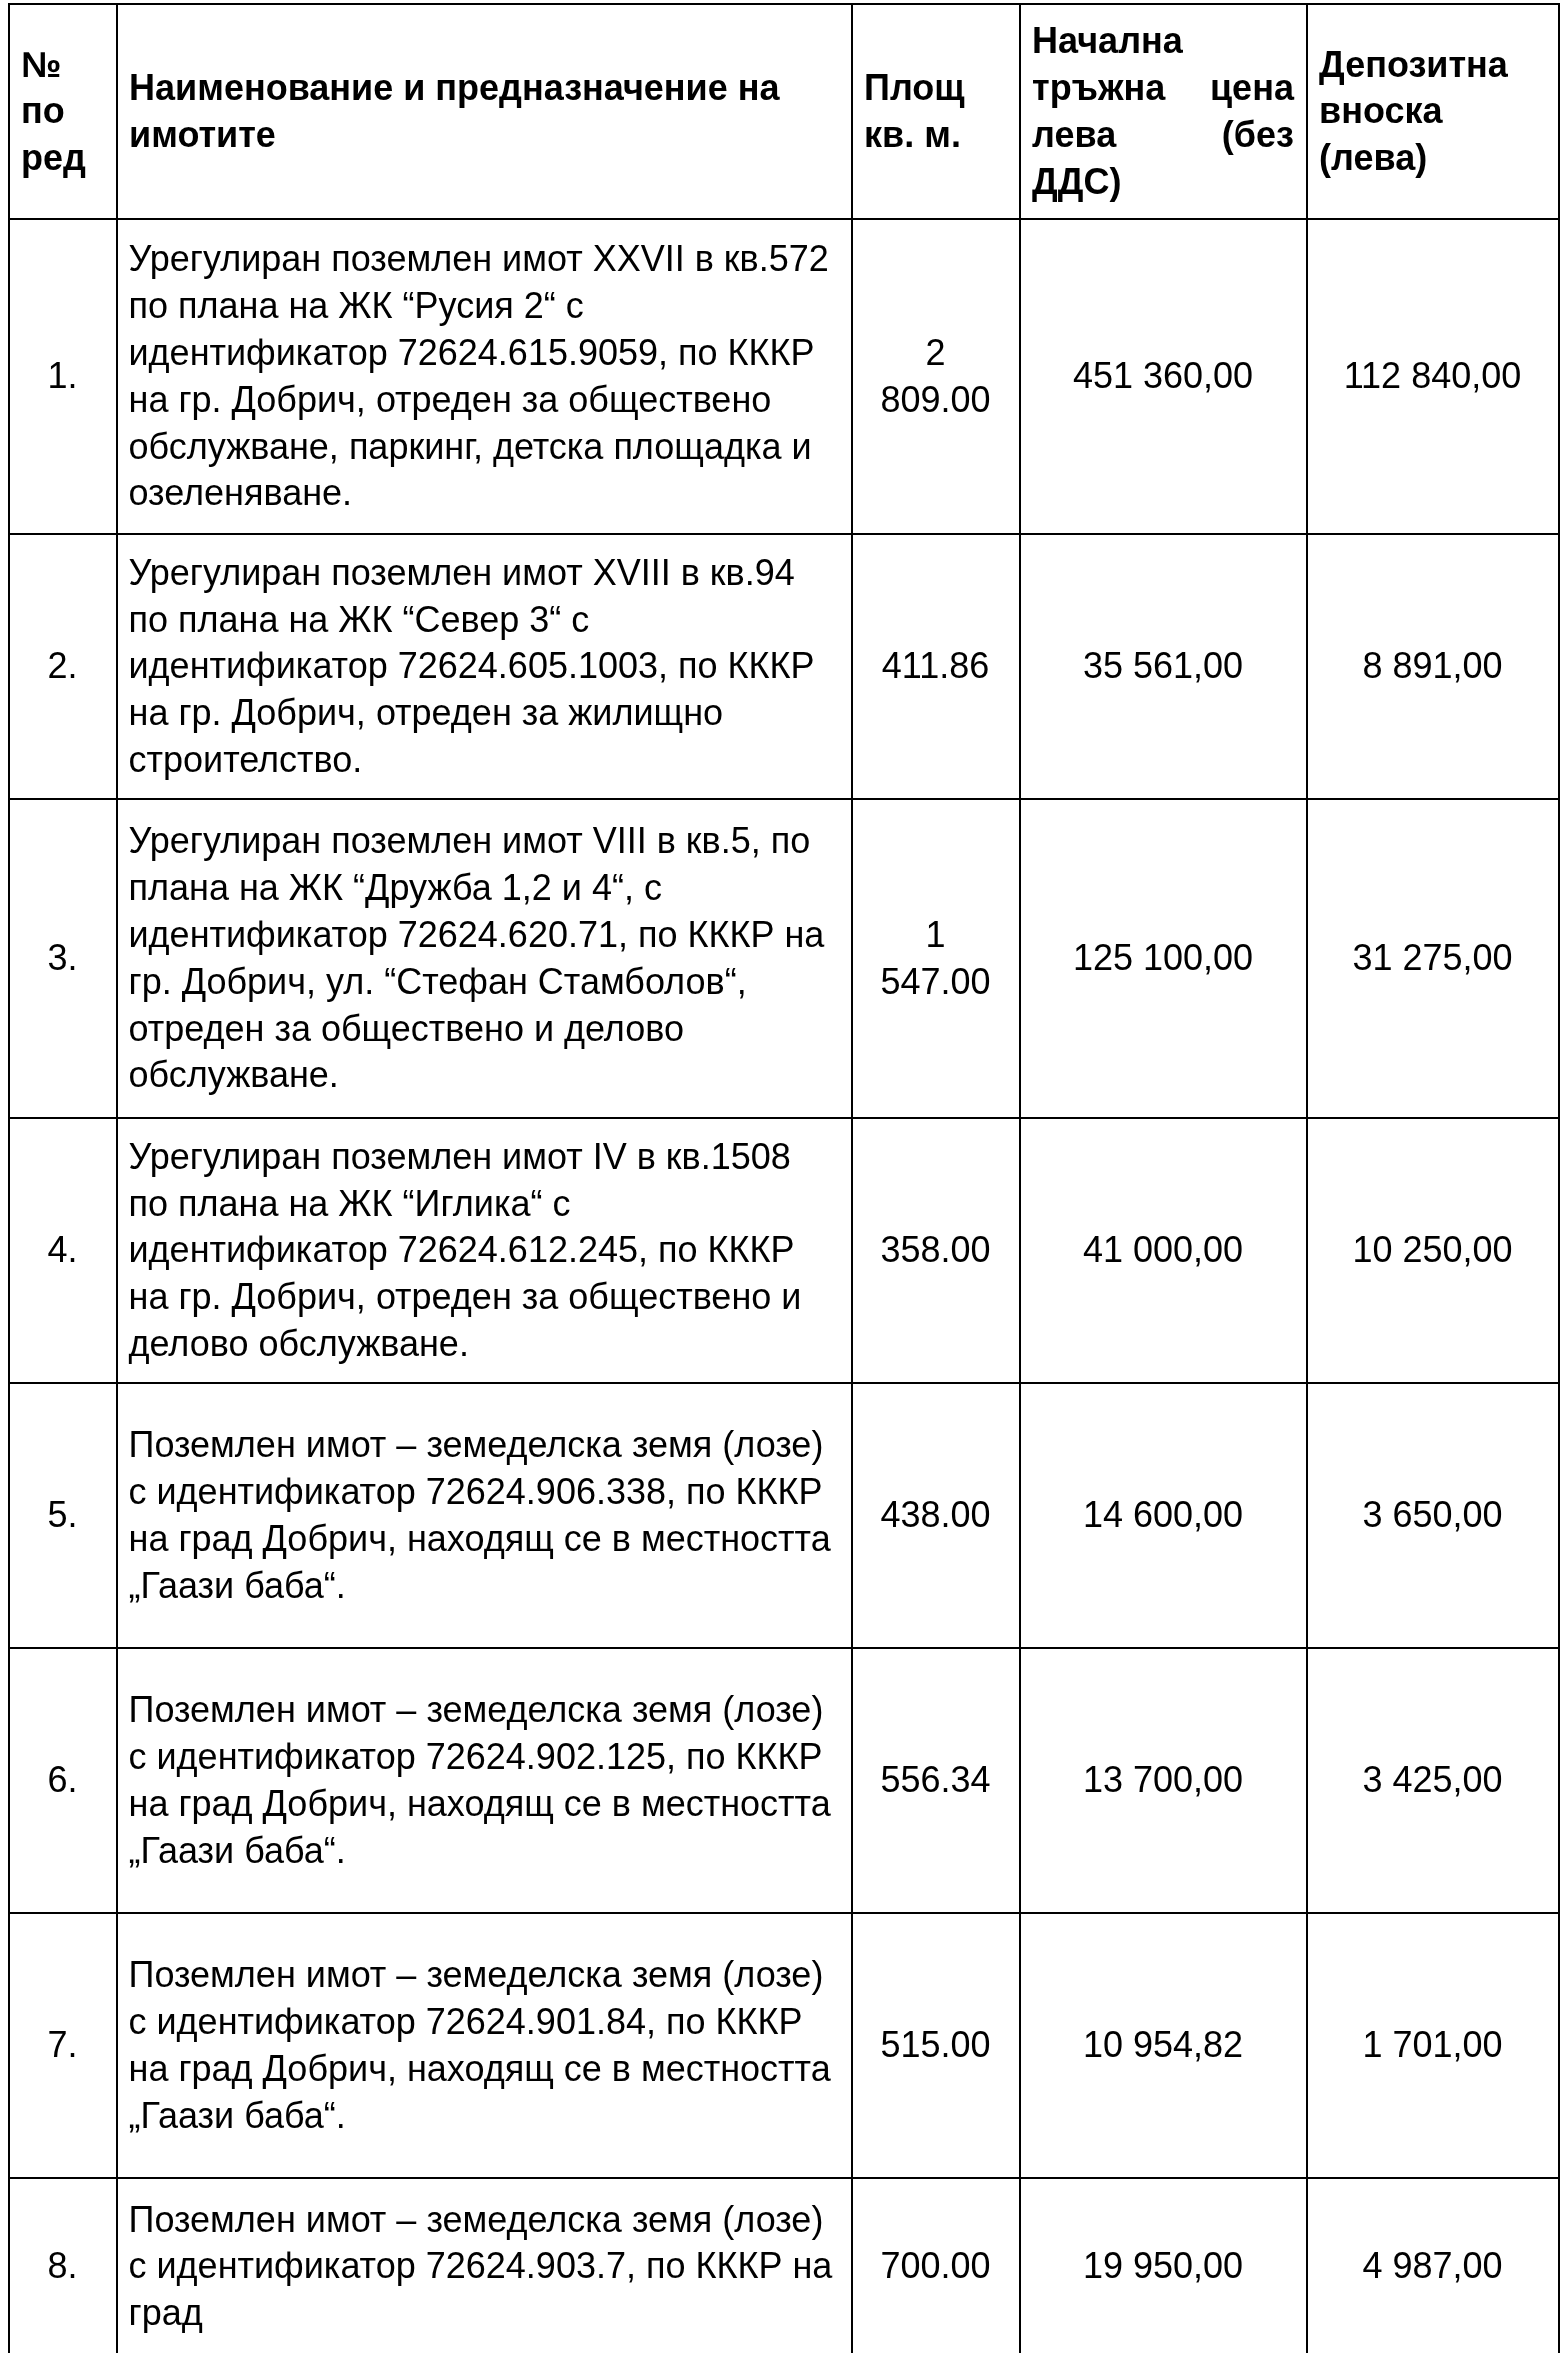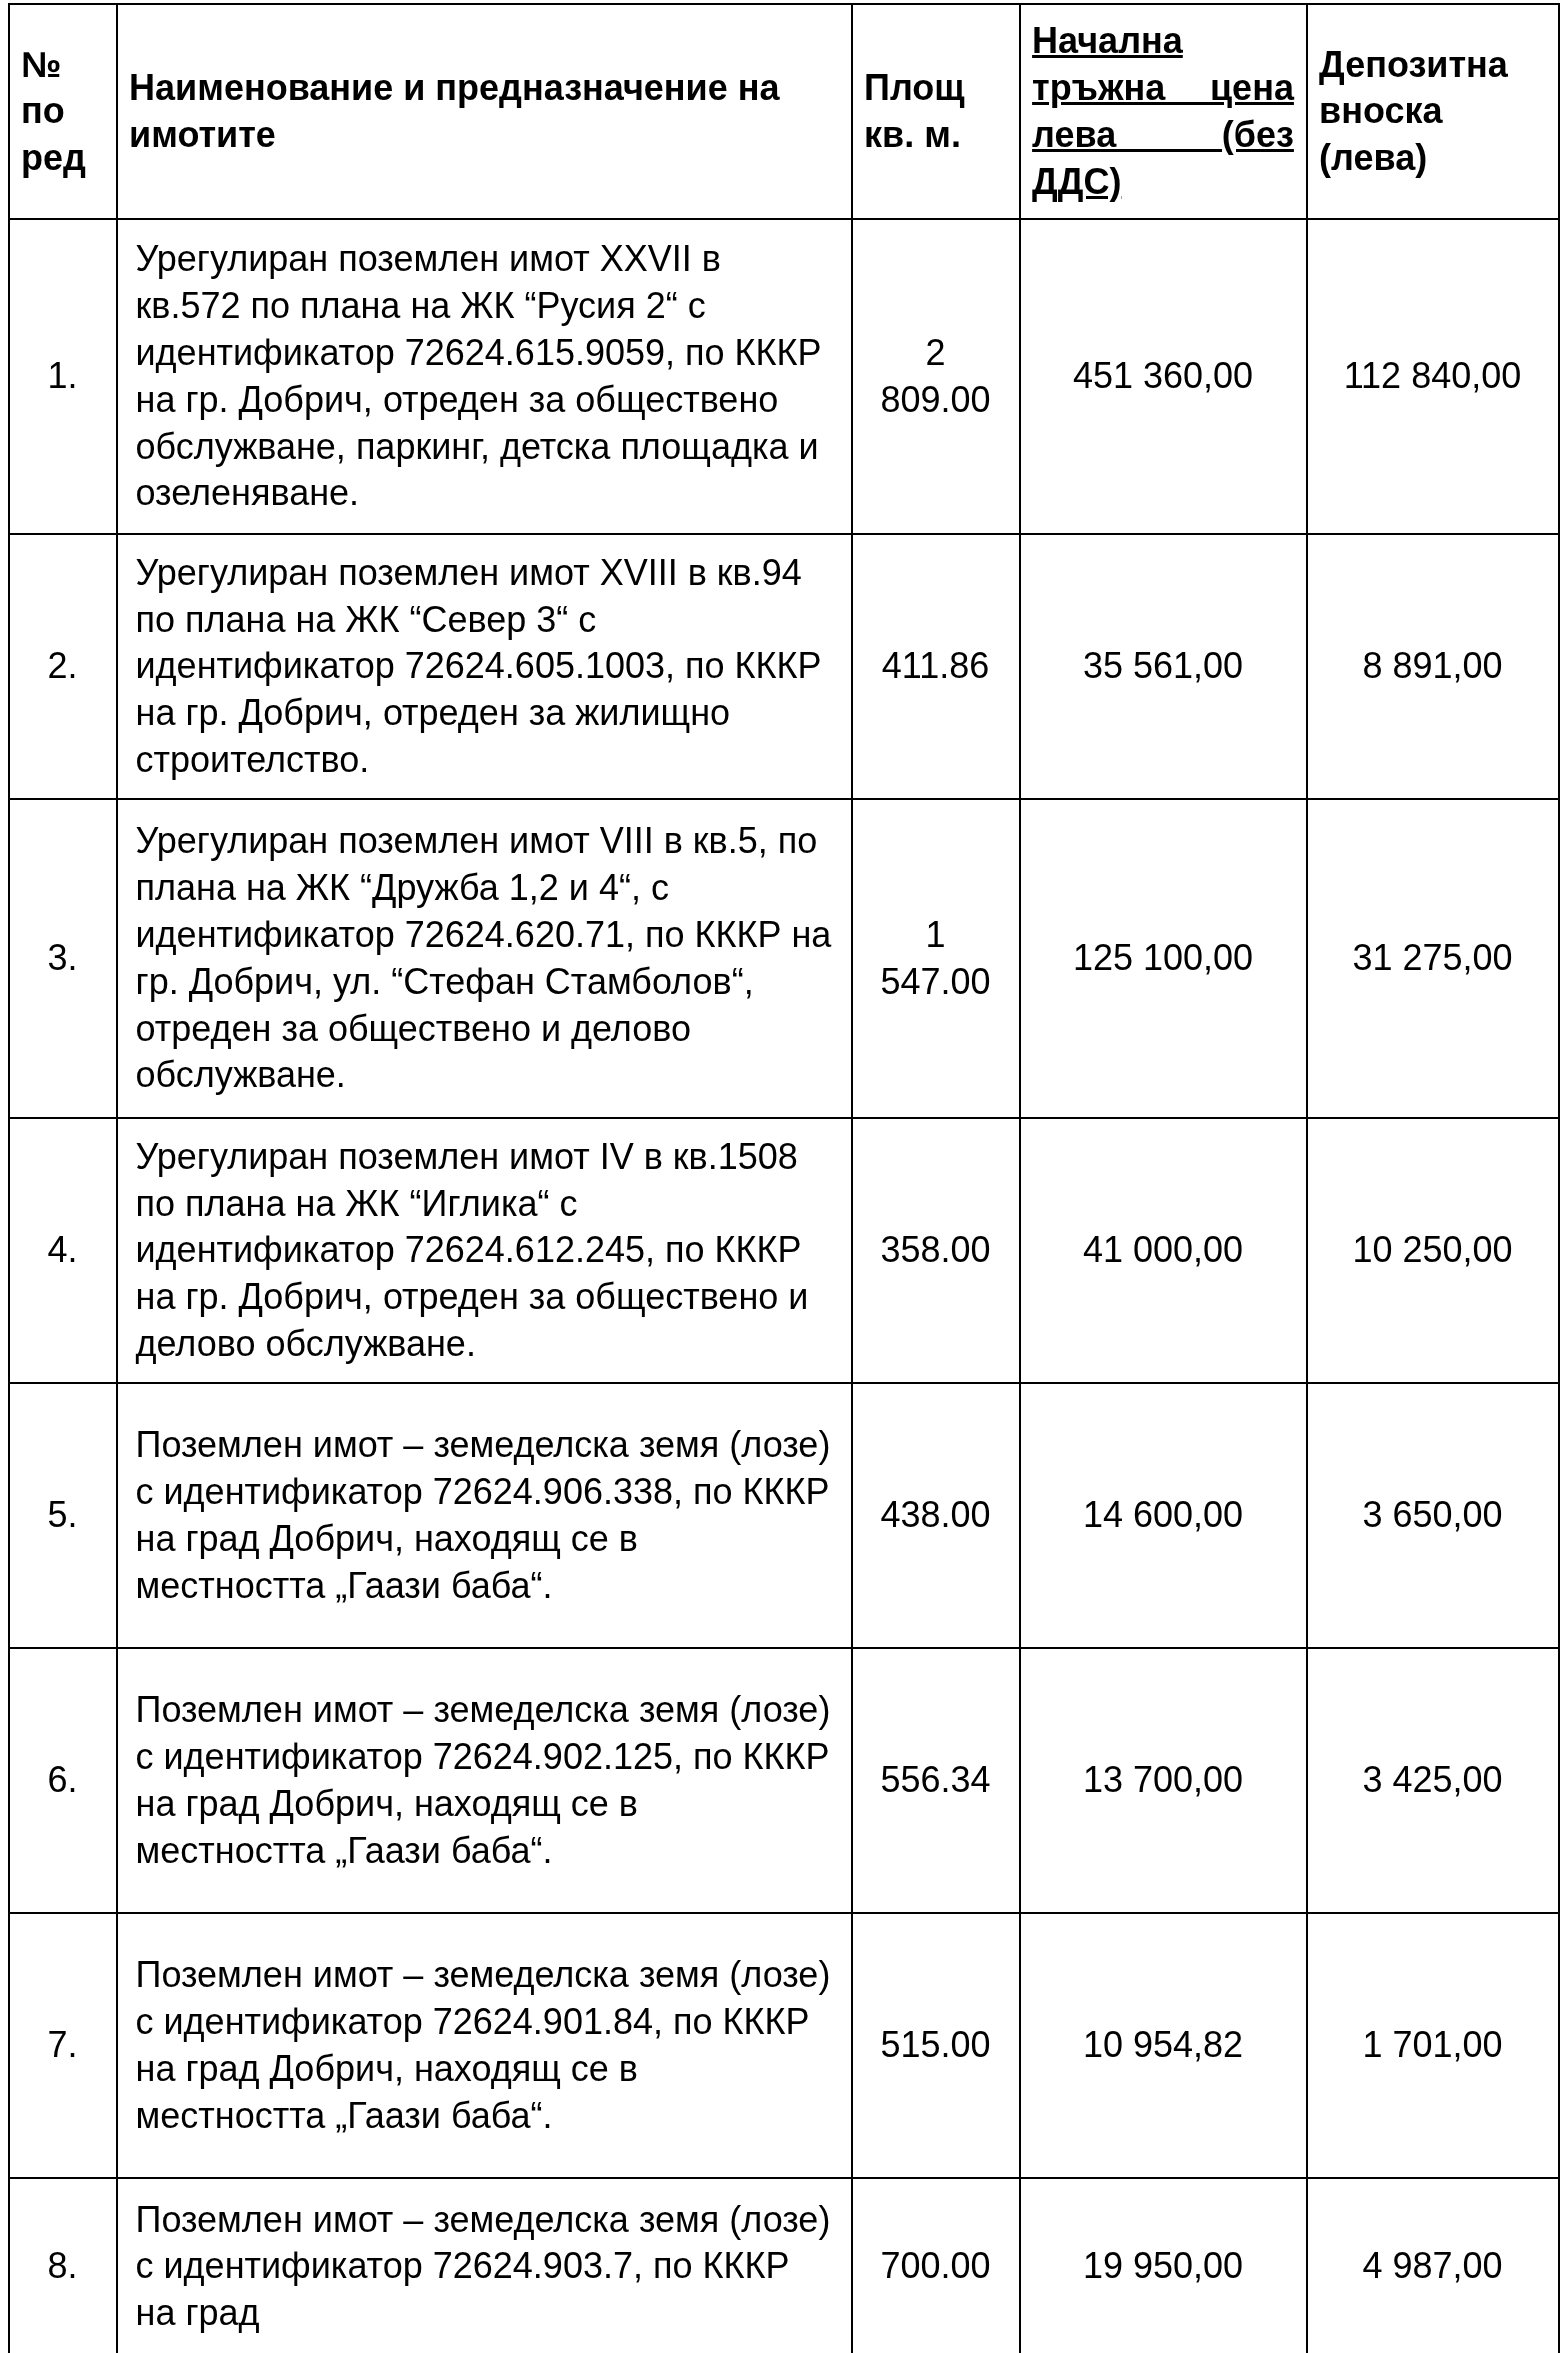--- a/index.html
+++ b/index.html
@@ -30,28 +30,27 @@
     white-space: pre-line;
     overflow: hidden;
     word-wrap: break-word;
   }
   table.props th {
     font-weight: 700;
     text-align: left;
   }
   table.props th.justify {
     text-align: justify;
-    text-decoration: underline;
   }
   table.props td.num {
     text-align: center;
   }
   table.props td.desc {
     text-align: left;
-    padding-left: 18px;
+    padding-left: 11px;
     padding-right: 16.6px;
   }
   table.props td.area,
   table.props td.price,
   table.props td.deposit {
     text-align: center;
   }
   thead tr { height: 215px; }
   tbody tr:nth-child(1) { height: 315px; }
   tbody tr:nth-child(2) { height: 265px; }

